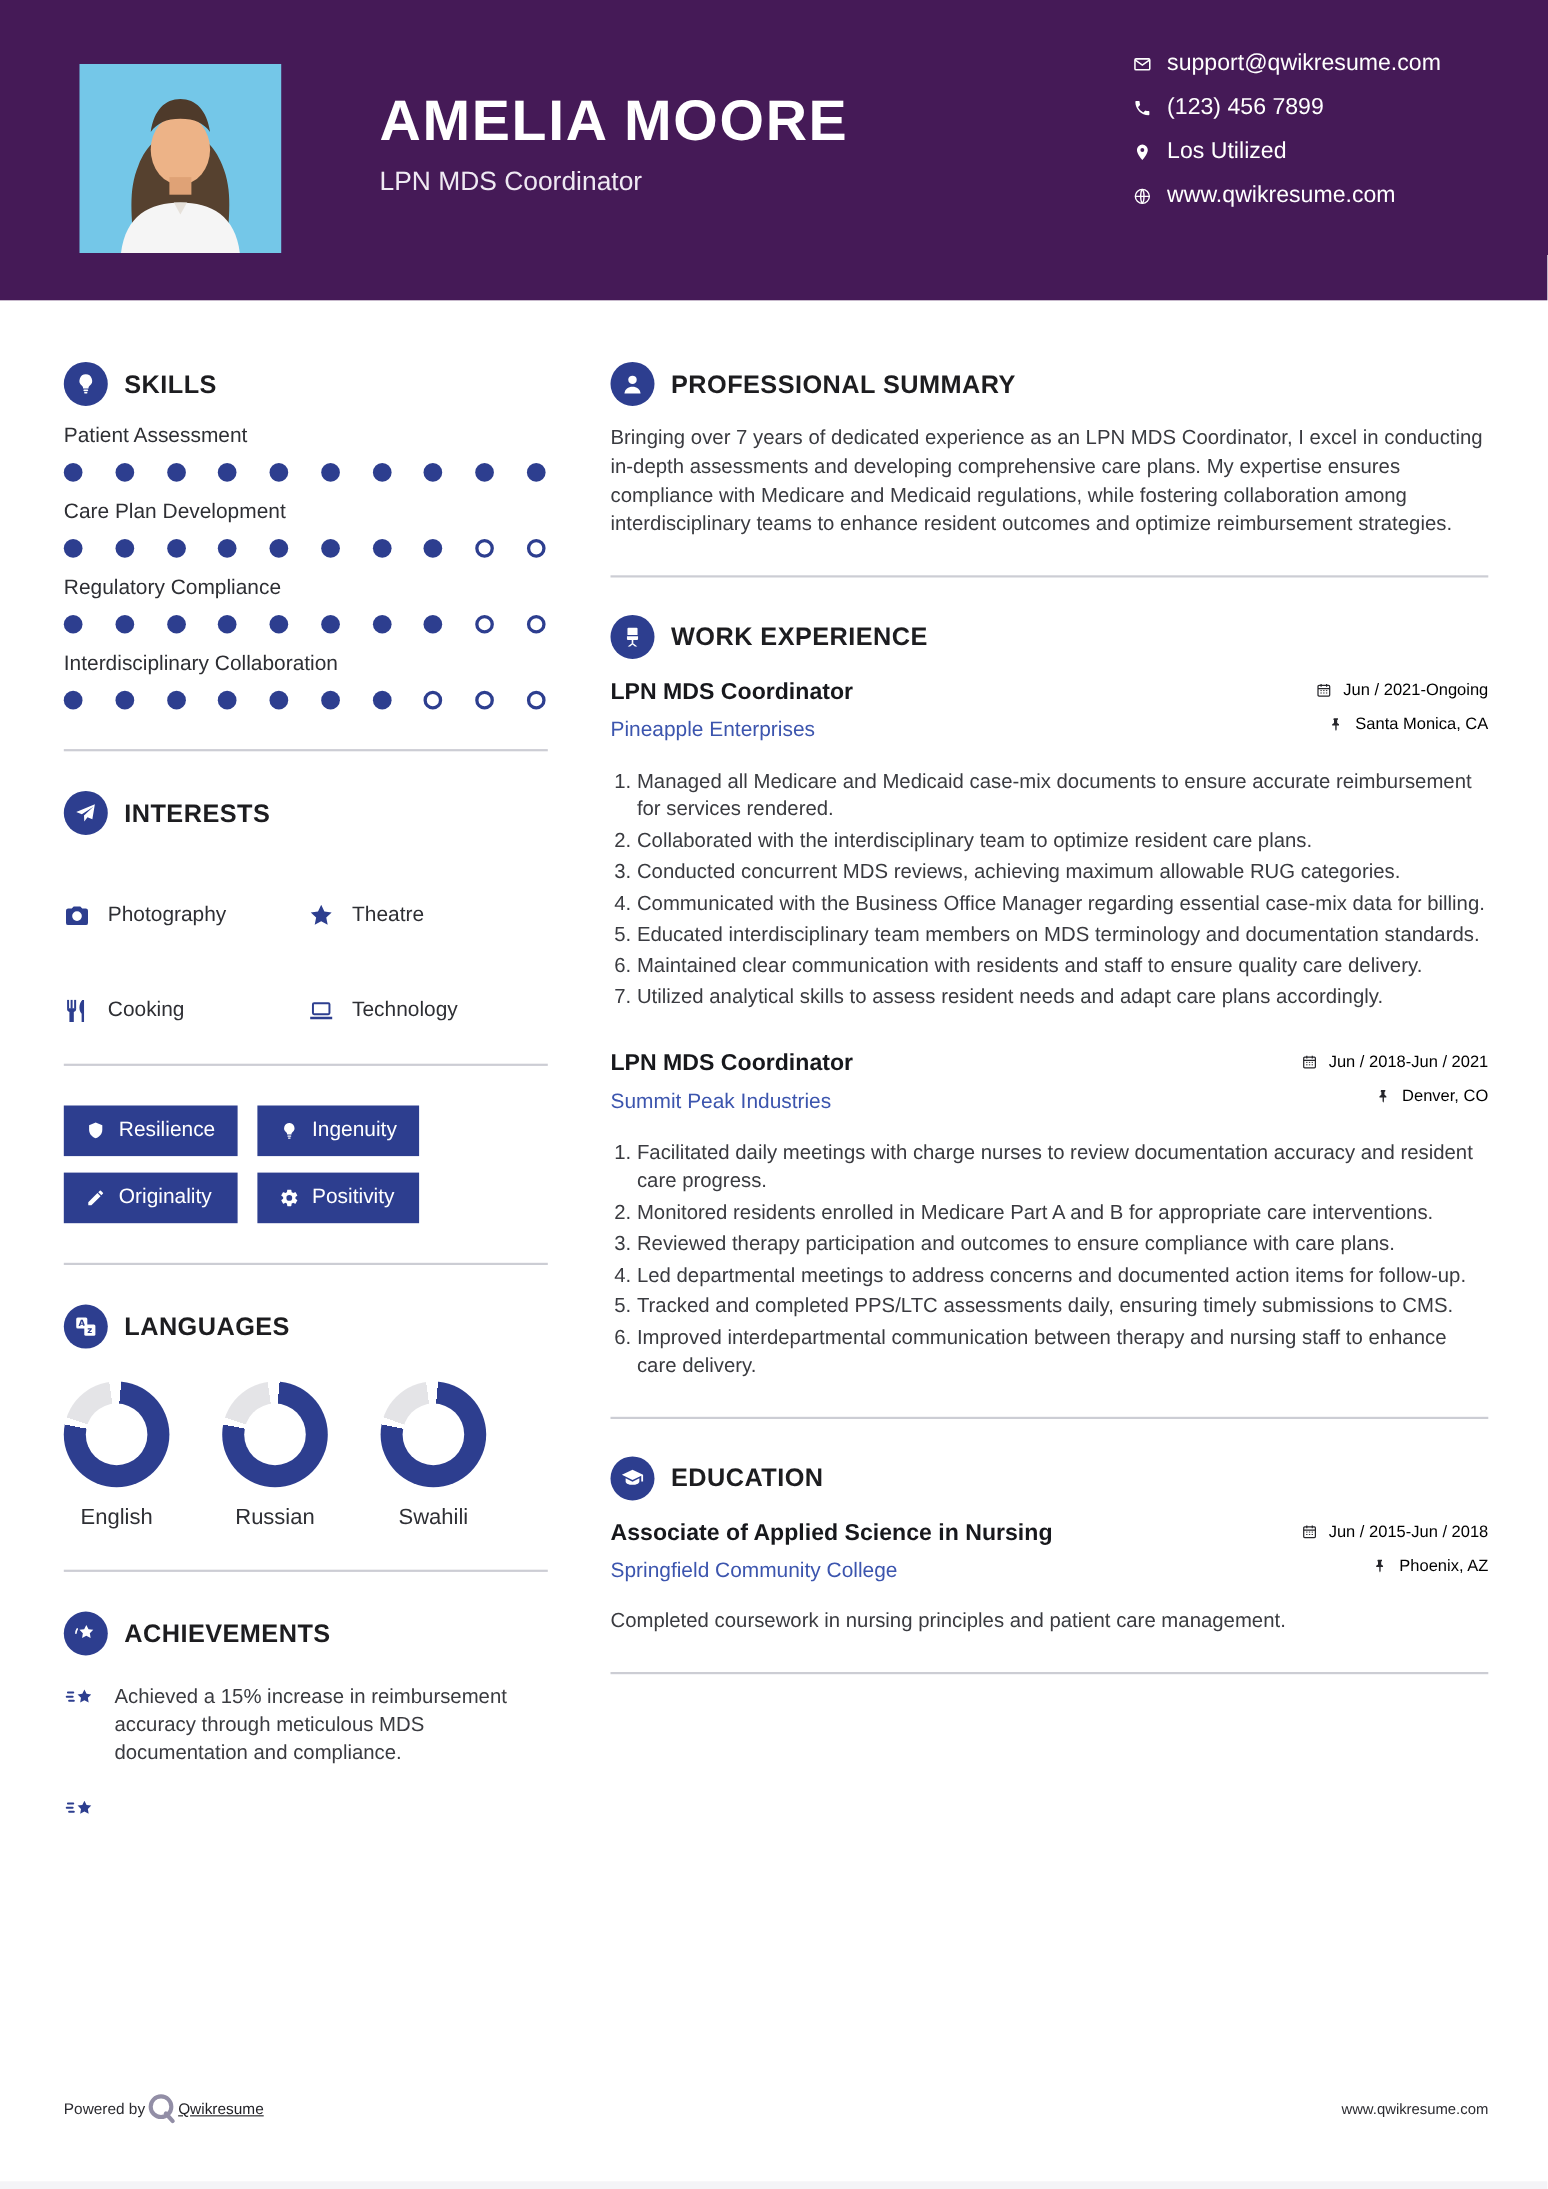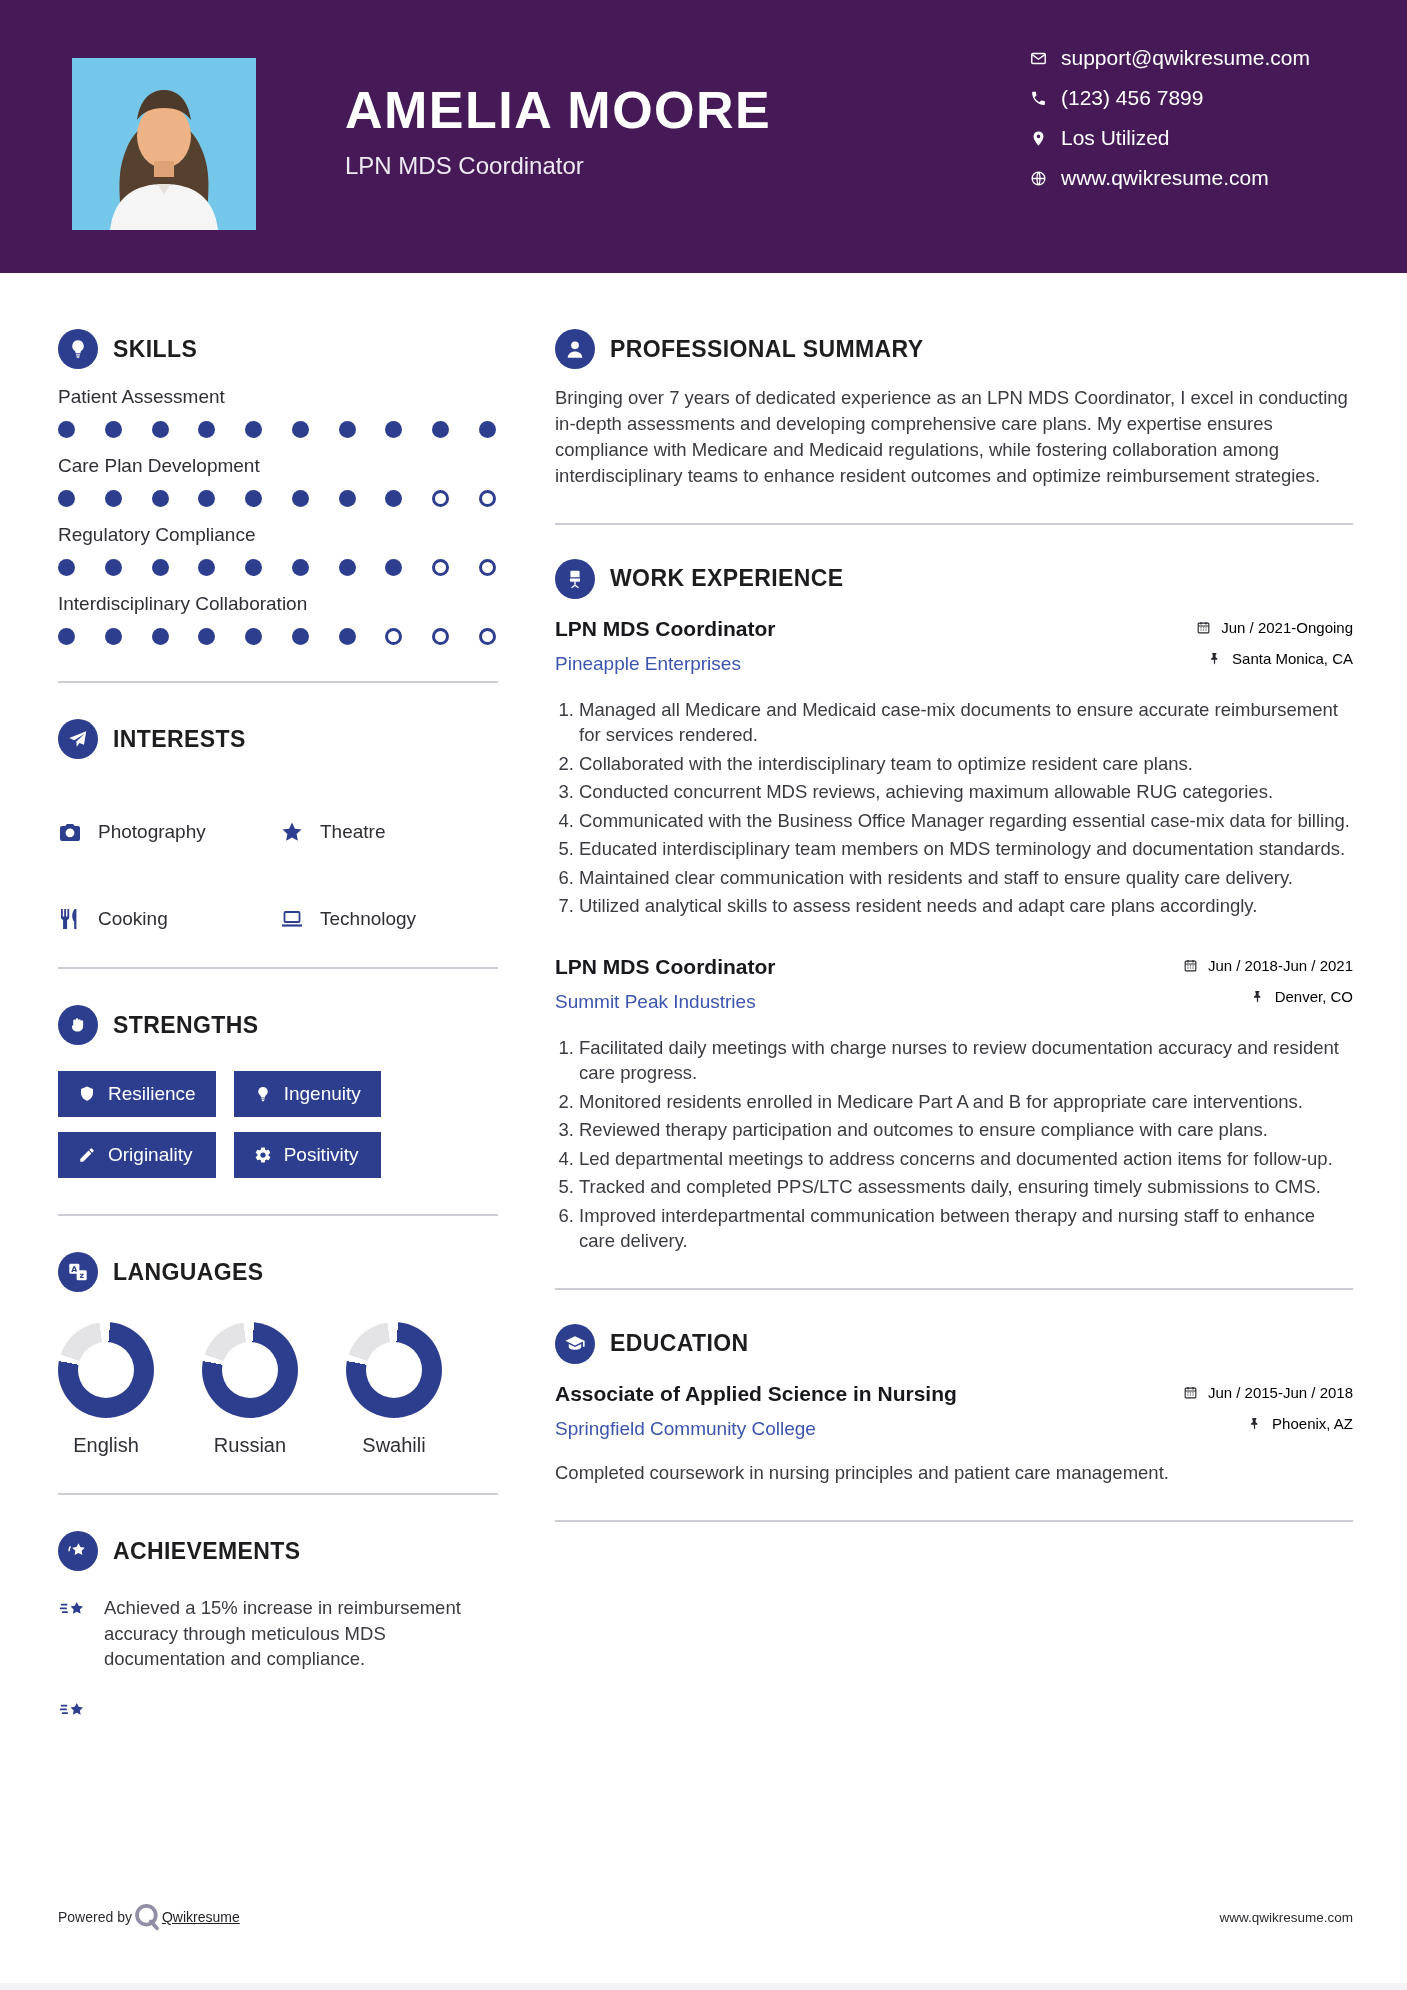--- a/index.html
+++ b/index.html
@@ -283,28 +283,20 @@
                 </svg>
               </span>
               <span>Technology</span>
             </div>
           </div>
       </section>
 
       <div class="divider"></div>
 
       <section>
-        <div class="sec-head">
-          <span class="sec-icon">
-              <svg viewBox="0 0 24 24" fill="currentColor">
-                <path d="M6.8 12.5V7.3a1.35 1.35 0 0 1 2.7 0V6a1.35 1.35 0 0 1 2.7 0v1a1.35 1.35 0 0 1 2.7 0v1.2a1.35 1.35 0 0 1 2.7 0v4.9c0 3.8-2.4 6.1-6.2 6.1-3.4 0-6-2.1-6-5.6 0-.4.1-.8.2-1.1z"></path>
-              </svg>
-            </span>
-          <h2>STRENGTHS</h2>
-        </div>
         <div class="strengths-grid">
             <span class="badge">
               <span class="b-icon">
                 <svg viewBox="0 0 24 24" fill="currentColor">
                   <path d="M12 2l8 3.2v5.4c0 5-3.4 8.6-8 10.4-4.6-1.8-8-5.4-8-10.4V5.2z"></path>
                 </svg>
               </span>
               <span>Resilience</span>
             </span>
             <span class="badge">

